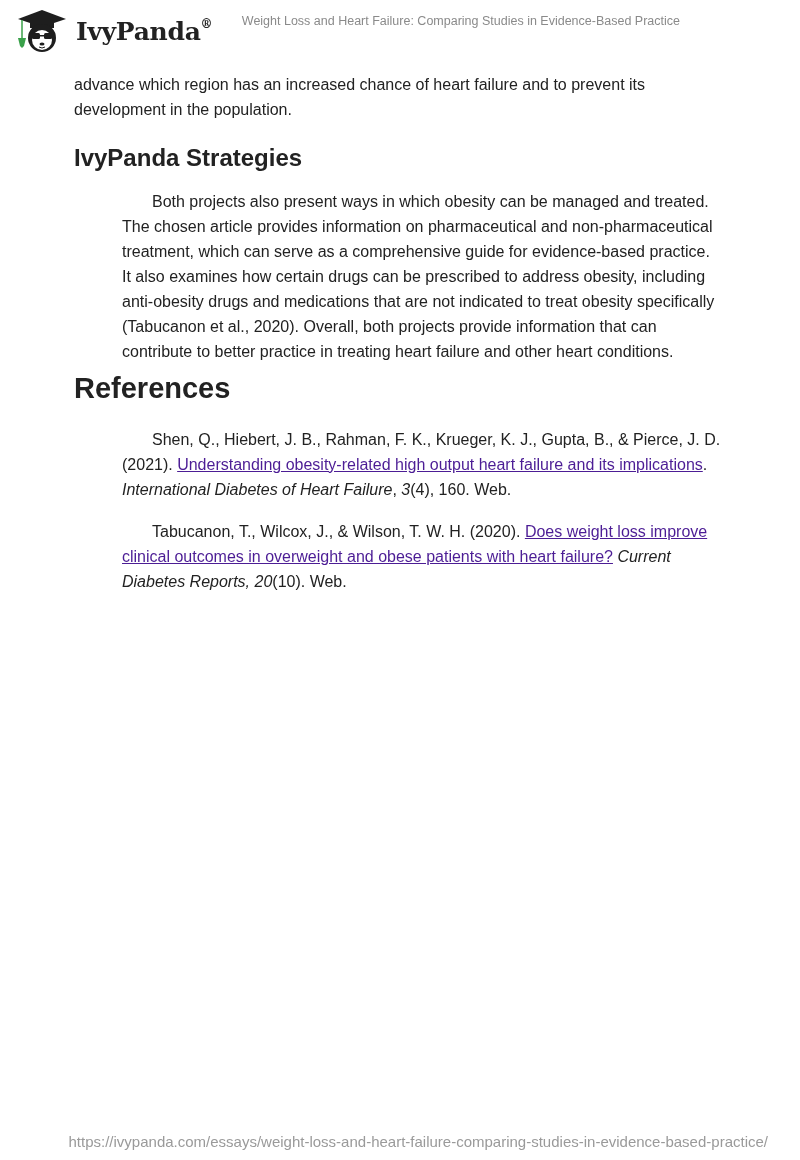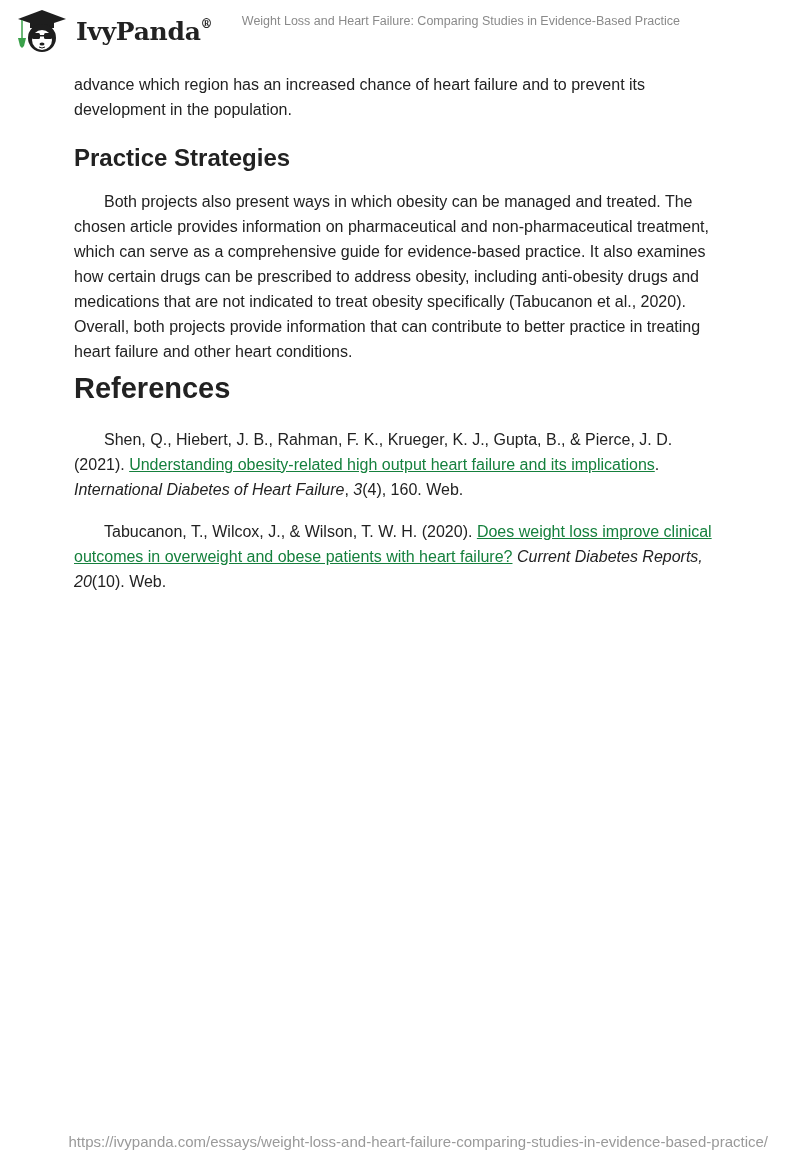--- a/index.html
+++ b/index.html
@@ -7,24 +7,24 @@
          font-family: "Liberation Sans", sans-serif; color: #222222; }
   .header { position: absolute; left: 0; top: 0; width: 712px; height: 60px; }
   .logo { position: absolute; left: 16px; top: 8px; display: flex; align-items: center; }
   .logo svg { display: block; }
   .logo-text { font-family: "DejaVu Serif", serif; font-weight: bold; font-size: 25px;
                color: #222; margin-left: 8px; letter-spacing: -0.3px; }
   .logo-text sup { font-size: 12px; position: relative; top: -2px; }
   .doc-title { position: absolute; right: 32px; top: 14px; font-size: 12.5px; color: #8a8a8a; }
   .content { position: absolute; left: 74px; top: 70px; width: 648px; }
   p { margin: 0; font-size: 16px; line-height: 25px; }
-  .indent { text-indent: 30px; }
+  .indent { text-indent: 30px; margin-left: 48px; }
   h2 { font-size: 24px; font-weight: bold; margin: 0; color: #222; }
   h1 { font-size: 29px; font-weight: bold; margin: 0; color: #222; }
-  a { color: #15803d; text-decoration: underline; }
+  a { color: #4c1d95; text-decoration: underline; }
   em { font-style: italic; }
   .footer-url { position: absolute; right: 32px; top: 1133px; font-size: 15px; color: #9a9a9a; }
 </style>
 </head>
 <body>
 
 <div class="header">
   <div class="logo">
     <svg width="52" height="46" viewBox="0 0 52 46">
 
@@ -45,21 +45,21 @@
       <path d="M23,39 Q26,41 29,39" stroke="#1e1e1e" stroke-width="1" fill="none"></path>
     </svg>
     <span class="logo-text"><span>IvyPanda</span><sup>®</sup></span>
   </div>
   <div class="doc-title">Weight Loss and Heart Failure: Comparing Studies in Evidence-Based Practice</div>
 </div>
 
 <div class="content">
   <p style="margin-top:2px;">advance which region has an increased chance of heart failure and to prevent its development in the population.</p>
 
-  <h2 style="margin-top:22px;">Practice Strategies</h2>
+  <h2 style="margin-top:22px;">IvyPanda Strategies</h2>
 
   <p class="indent" style="margin-top:17px;">Both projects also present ways in which obesity can be managed and treated. The chosen article provides information on pharmaceutical and non-pharmaceutical treatment, which can serve as a comprehensive guide for evidence-based practice. It also examines how certain drugs can be prescribed to address obesity, including anti-obesity drugs and medications that are not indicated to treat obesity specifically (Tabucanon et al., 2020). Overall, both projects provide information that can contribute to better practice in treating heart failure and other heart conditions.</p>
 
   <h1 style="margin-top:8px;">References</h1>
 
   <p class="indent" style="margin-top:22px;">
     <span>Shen, Q., Hiebert, J. B., Rahman, F. K., Krueger, K. J., Gupta, B., &amp; Pierce, J. D. (2021). </span><a href="#">Understanding obesity-related high output heart failure and its implications</a><span>. </span><em>International Diabetes of Heart Failure</em><span>, </span><em>3</em><span>(4), 160. Web.</span>
   </p>
 
   <p class="indent" style="margin-top:17px;">

